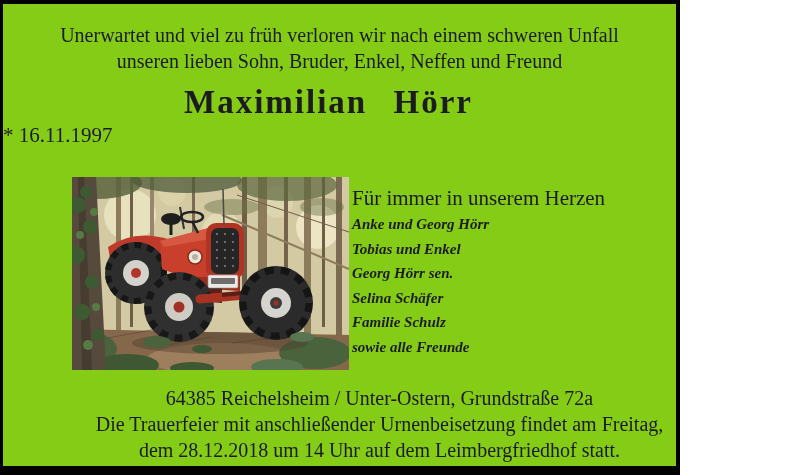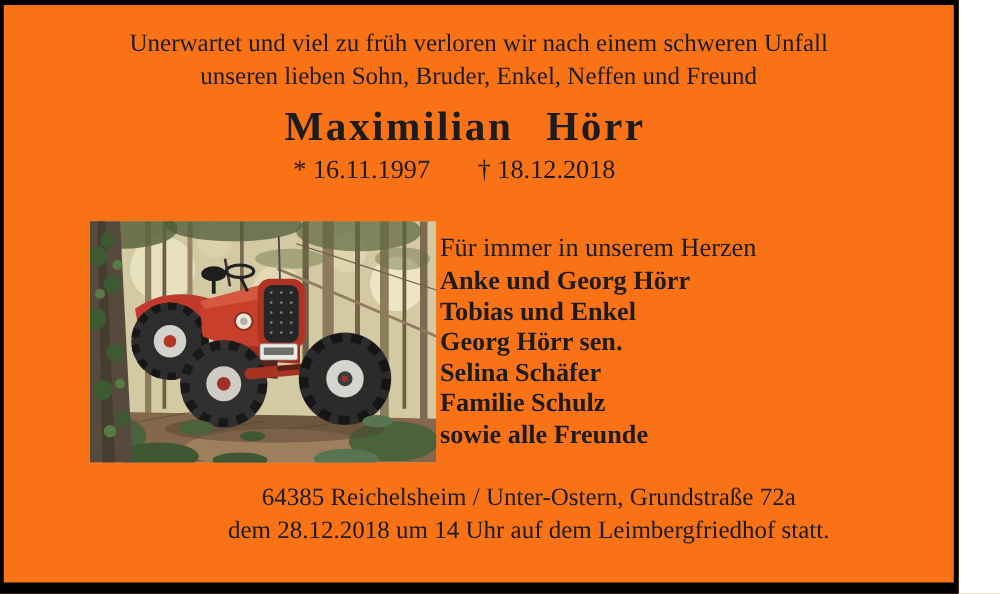--- a/index.html
+++ b/index.html
@@ -1,74 +1,73 @@
 <!DOCTYPE html>
 <html><head>
 <meta charset="utf-8">
 <style>
   html, body { margin: 0; padding: 0; background: #ffffff; }
   .frame {
     position: absolute; top: 0; left: 0;
-    width: 767px; height: 475px;
+    width: 680px; height: 475px;
     box-sizing: border-box;
-    background: #f97316;
+    background: #84cc16;
     border-style: solid; border-color: #000000;
     border-width: 4px 4px 9px 3px;
     font-family: "Liberation Serif", "DejaVu Serif", serif;
     color: #1c1c1c;
     overflow: hidden;
   }
   .intro {
     position: absolute; top: 18px; left: 0; width: 100%;
     text-align: center; font-size: 20px; line-height: 26px;
   }
   .name {
     position: absolute; top: 80px; left: 0; width: 100%;
     box-sizing: border-box; padding-right: 22px;
     margin: 0; text-align: center;
     font-size: 33px; font-weight: bold; line-height: 36px;
     letter-spacing: 2px; word-spacing: 16px;
   }
   .dates {
     position: absolute; top: 119px; left: 0; width: 100%;
     box-sizing: border-box; padding-right: 39px;
-    display: flex; justify-content: center; gap: 38px;
+    display: flex; justify-content: flex-start; gap: 38px;
     font-size: 21px; line-height: 24px;
   }
   .photo {
     position: absolute; top: 173px; left: 69px;
     width: 277px; height: 193px;
   }
   .photo svg { display: block; }
   .condolence {
     position: absolute; top: 182px; left: 349px; width: 420px;
     text-align: left;
   }
   .tribute { font-size: 21px; line-height: 24px; margin-bottom: 2px; }
-  .mourner { font-size: 21px; font-weight: bold; line-height: 24.5px; }
+  .mourner { font-size: 15px; font-weight: bold; line-height: 24.5px; font-style: italic; }
   .footer {
     position: absolute; top: 381px; left: 0; width: 100%;
     text-align: center; font-size: 20px; line-height: 26px; padding-left: 40px;
   }
 </style>
 </head>
 <body>
 
 <div class="frame">
 
   <div class="intro">
     <div>Unerwartet und viel zu früh verloren wir nach einem schweren Unfall</div>
     <div>unseren lieben Sohn, Bruder, Enkel, Neffen und Freund</div>
   </div>
 
   <h1 class="name">Maximilian Hörr</h1>
 
   <div class="dates">
     <span>* 16.11.1997</span>
-    <span>† 18.12.2018</span>
   </div>
 
   <div class="photo">
     <svg width="277" height="193" viewBox="0 0 277 193" role="img" aria-label="Red vintage tractor standing on a forest path between trees">
 
       <rect width="277" height="193" fill="#d3c9a2"></rect>
       <g>
         <circle cx="58" cy="38" r="26" fill="#eae3c0" opacity="0.9"></circle>
         <circle cx="150" cy="55" r="20" fill="#e6dfba" opacity="0.8"></circle>
         <circle cx="246" cy="50" r="22" fill="#efe8c6" opacity="0.9"></circle>
@@ -208,16 +207,17 @@
     <div class="mourner">Anke und Georg Hörr</div>
     <div class="mourner">Tobias und Enkel</div>
     <div class="mourner">Georg Hörr sen.</div>
     <div class="mourner">Selina Schäfer</div>
     <div class="mourner">Familie Schulz</div>
     <div class="mourner">sowie alle Freunde</div>
   </div>
 
   <div class="footer">
     <div>64385 Reichelsheim / Unter-Ostern, Grundstraße 72a</div>
+    <div>Die Trauerfeier mit anschließender Urnenbeisetzung findet am Freitag,</div>
     <div>dem 28.12.2018 um 14 Uhr auf dem Leimbergfriedhof statt.</div>
   </div>
 
 </div>
 
 </body></html>

